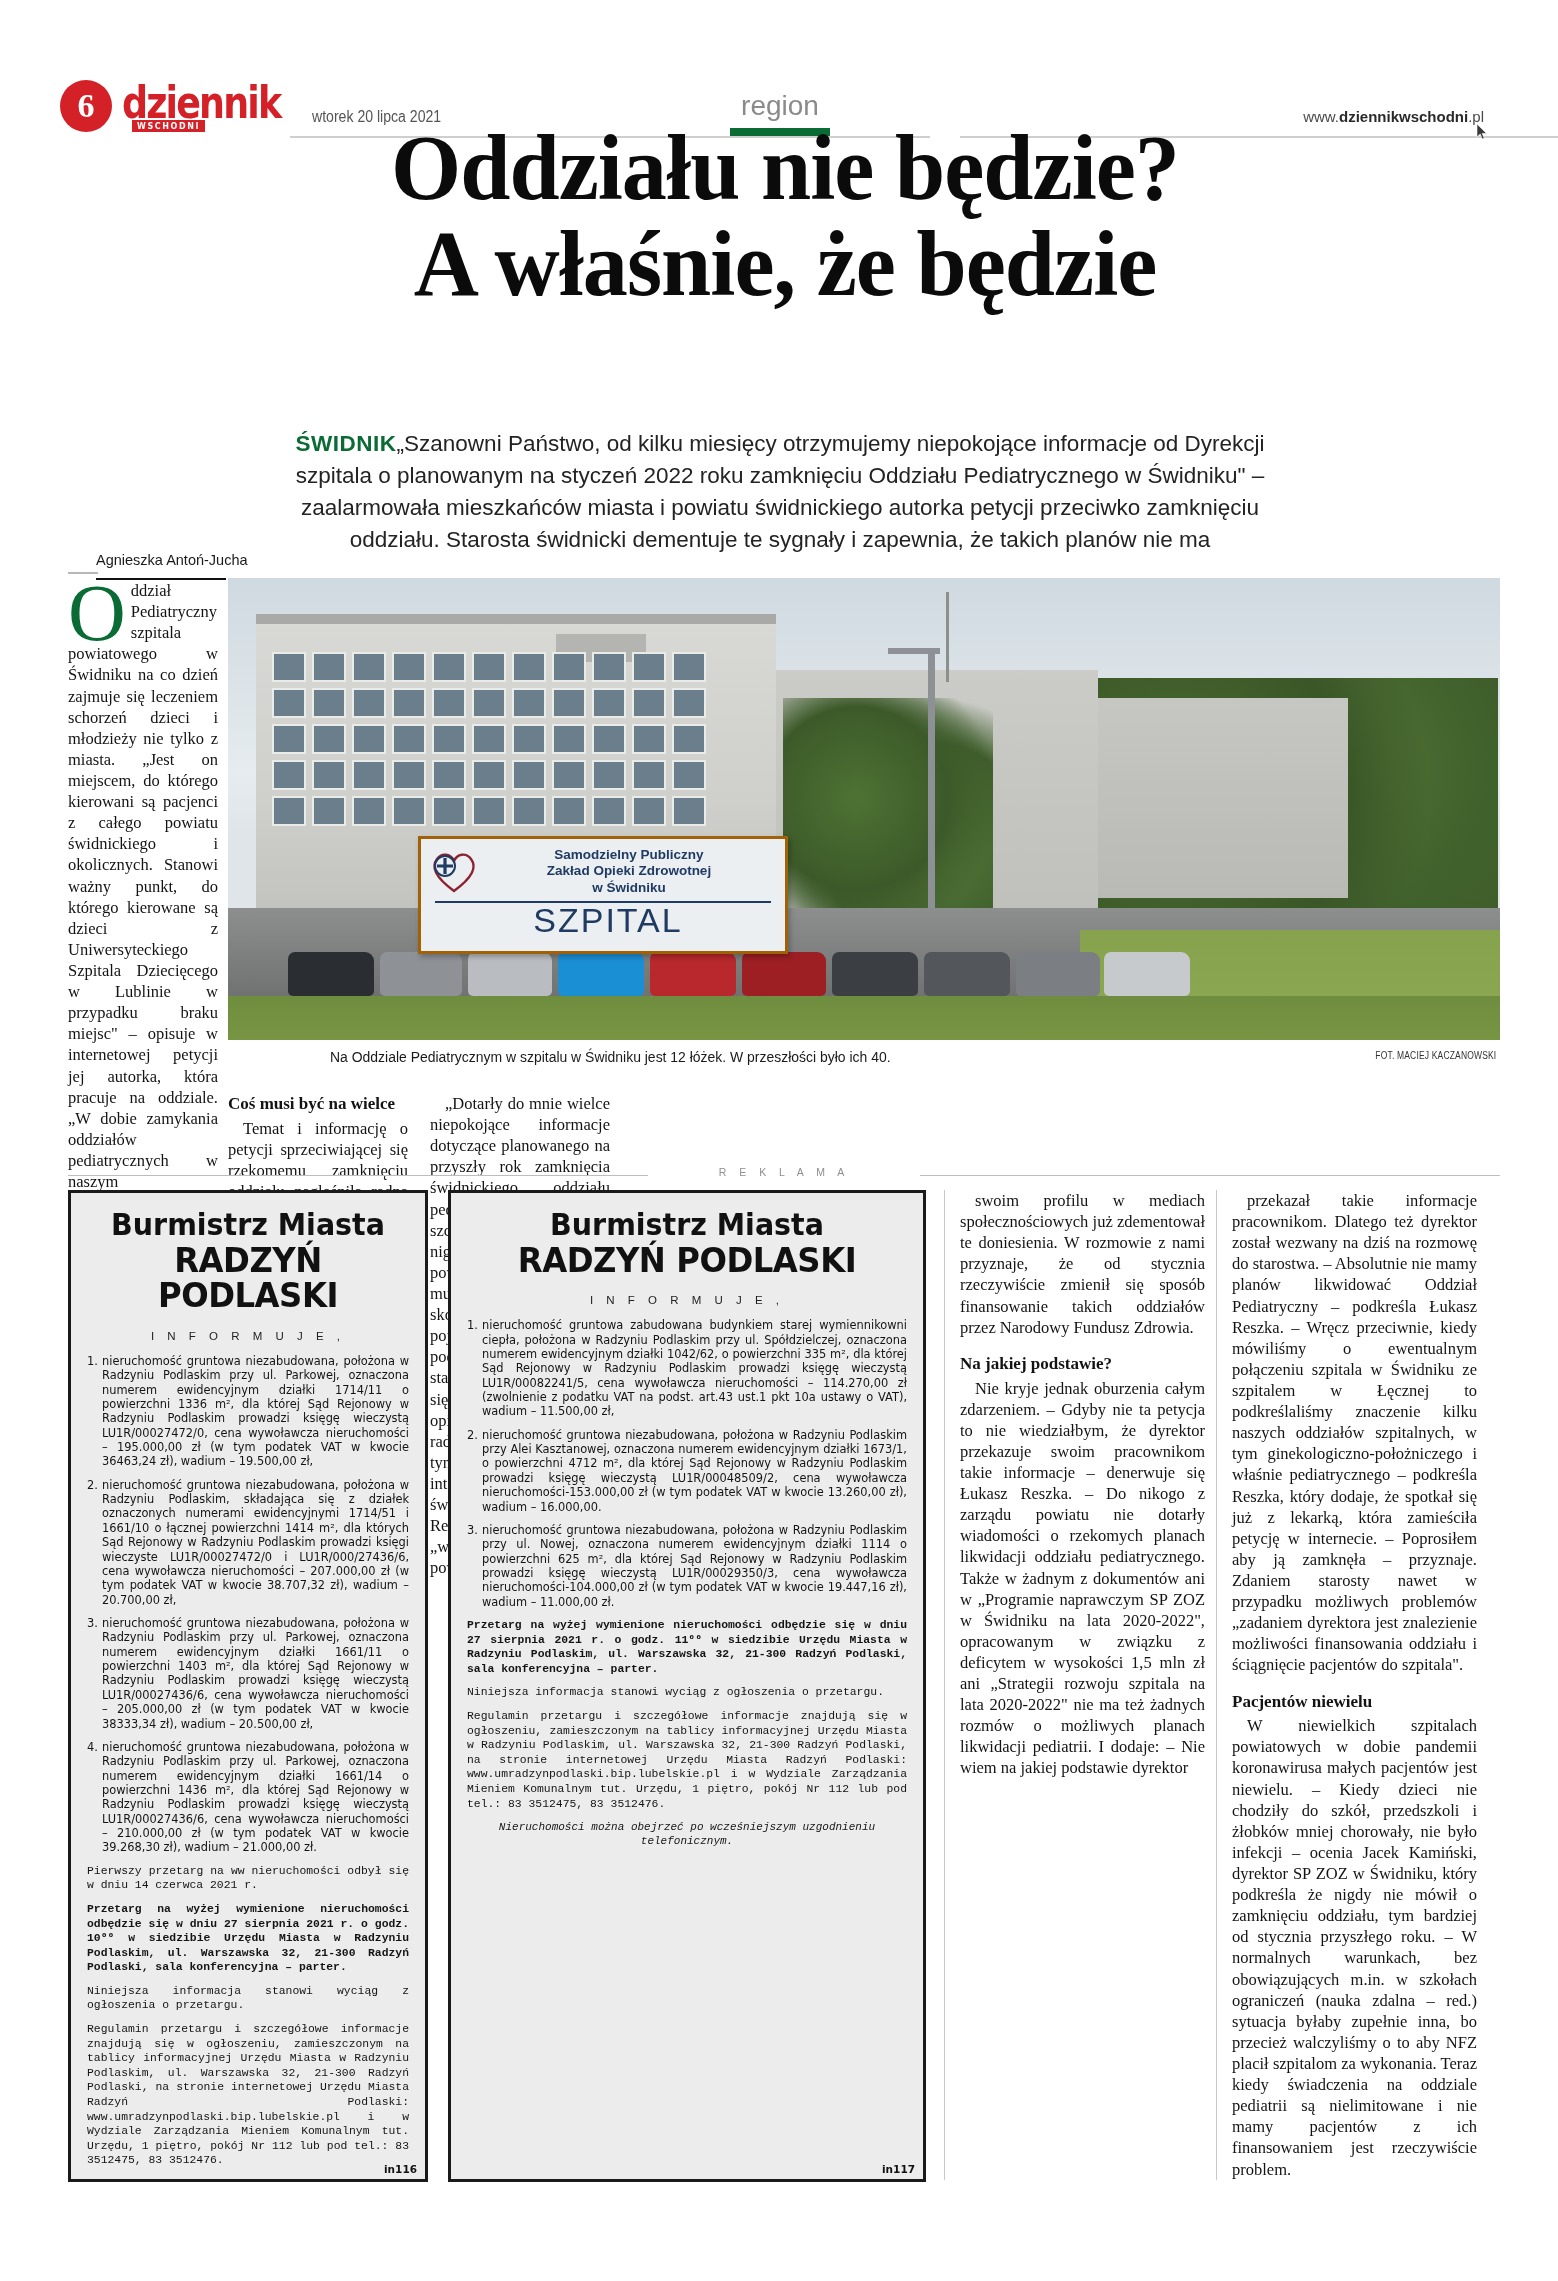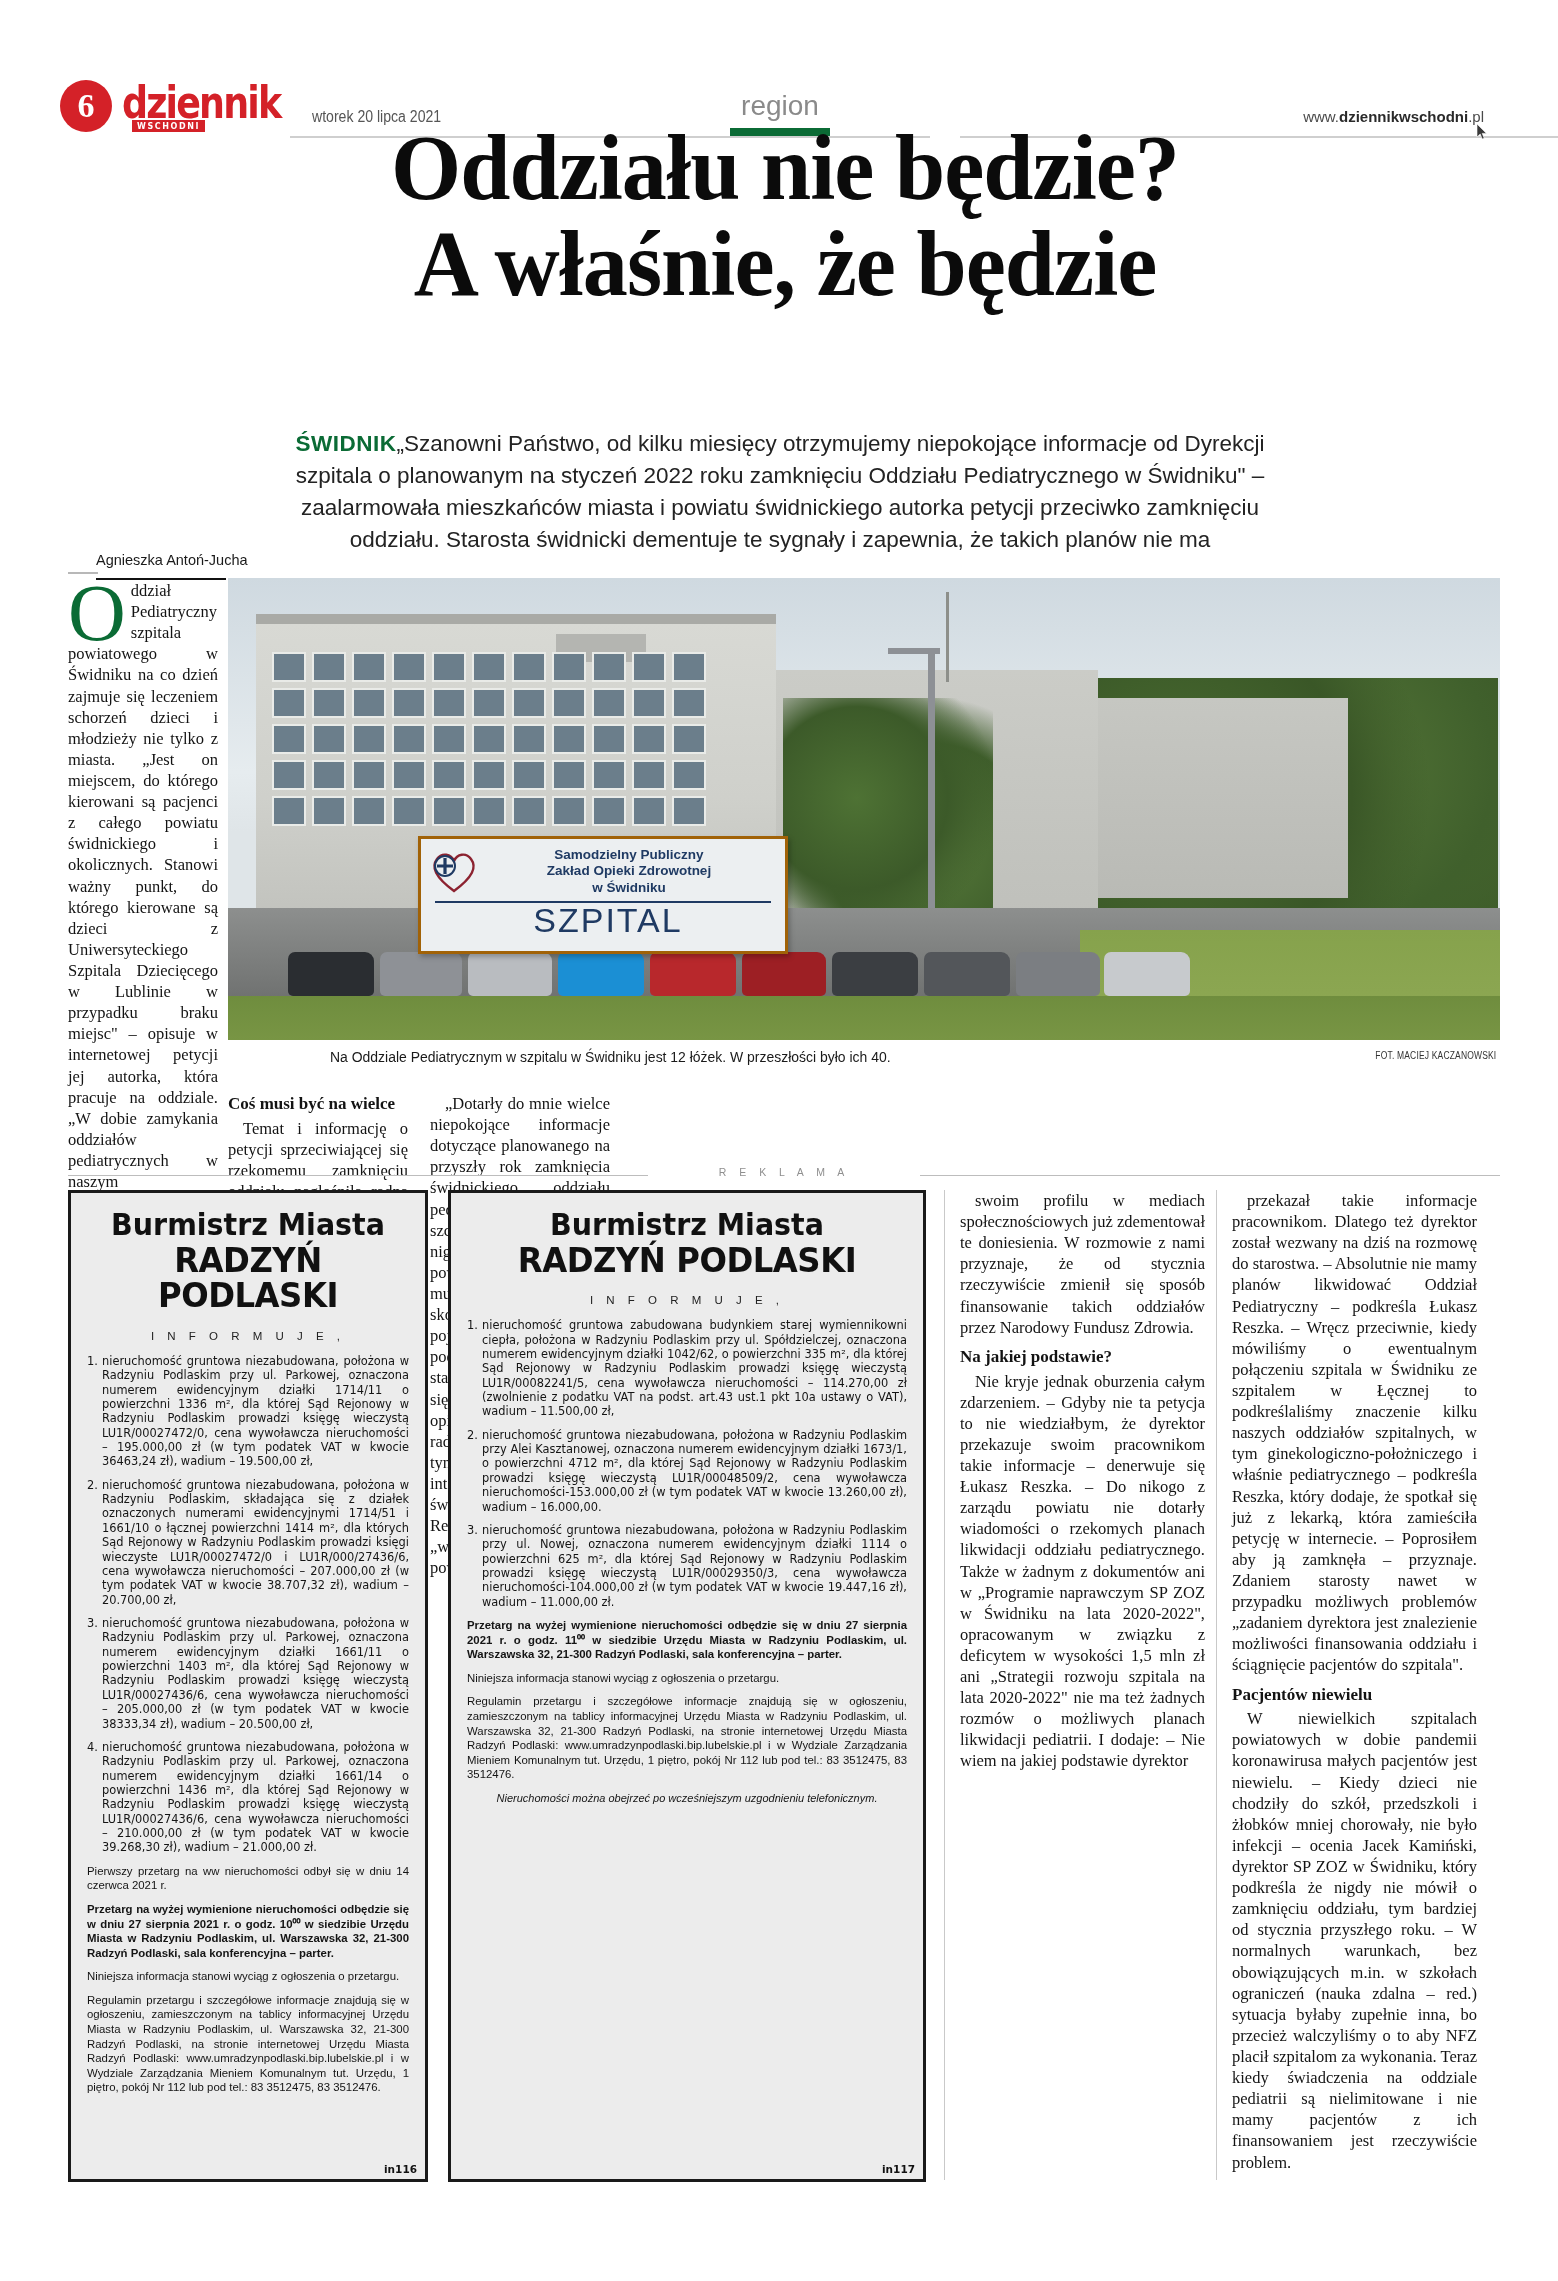--- a/index.html
+++ b/index.html
@@ -280,41 +280,41 @@
     font-family: "DejaVu Sans", sans-serif; font-weight: bold;
     font-size: 12.5px; line-height: 1.3; text-align: justify; color: #111;
   }
   .ad-list { margin-top: 11px; }
   .ad-item {
     display: flex; font-family: "DejaVu Sans", sans-serif; font-size: 11.4px;
     line-height: 1.26; text-align: justify; margin-bottom: 9px; color: #141414;
   }
   .ad-item .num { width: 15px; flex: none; }
   .ad-para {
-    font-family: Liberation Sans, sans-serif; font-size: 11.4px;
+    font-family: Liberation Mono, monospace; font-size: 11.4px;
     line-height: 1.28; text-align: justify; color: #141414; margin-bottom: 9px;
   }
   .ad-para.b { font-weight: bold; }
   .ad-para.it { font-style: italic; text-align: center; font-size: 11px; }
   .ad-code {
     position: absolute; bottom: 4px; right: 8px;
     font-family: "DejaVu Sans", sans-serif; font-weight: bold;
     font-size: 10.5px; color: #111;
   }
 
   
   .rcol {
     position: absolute; top: 1190px; width: 200px;
     font-family: "Liberation Serif", serif;
     font-size: 16.5px; line-height: 1.28; text-align: justify; color: #131313;
   }
   .rcol p { margin-bottom: 1px; text-indent: 15px; }
   .rcol h4 {
     font-family: "Liberation Serif", serif; font-weight: bold;
-    font-size: 17px; margin: 8px 0 3px 0; text-indent: 0;
+    font-size: 17px; margin: 15px 0 3px 0; text-indent: 0;
   }
   .divider-v {
     position: absolute; width: 1px; background: #c9c9c9;
   }
 </style>
 </head>
 <body>
 
 <div class="page">
 

